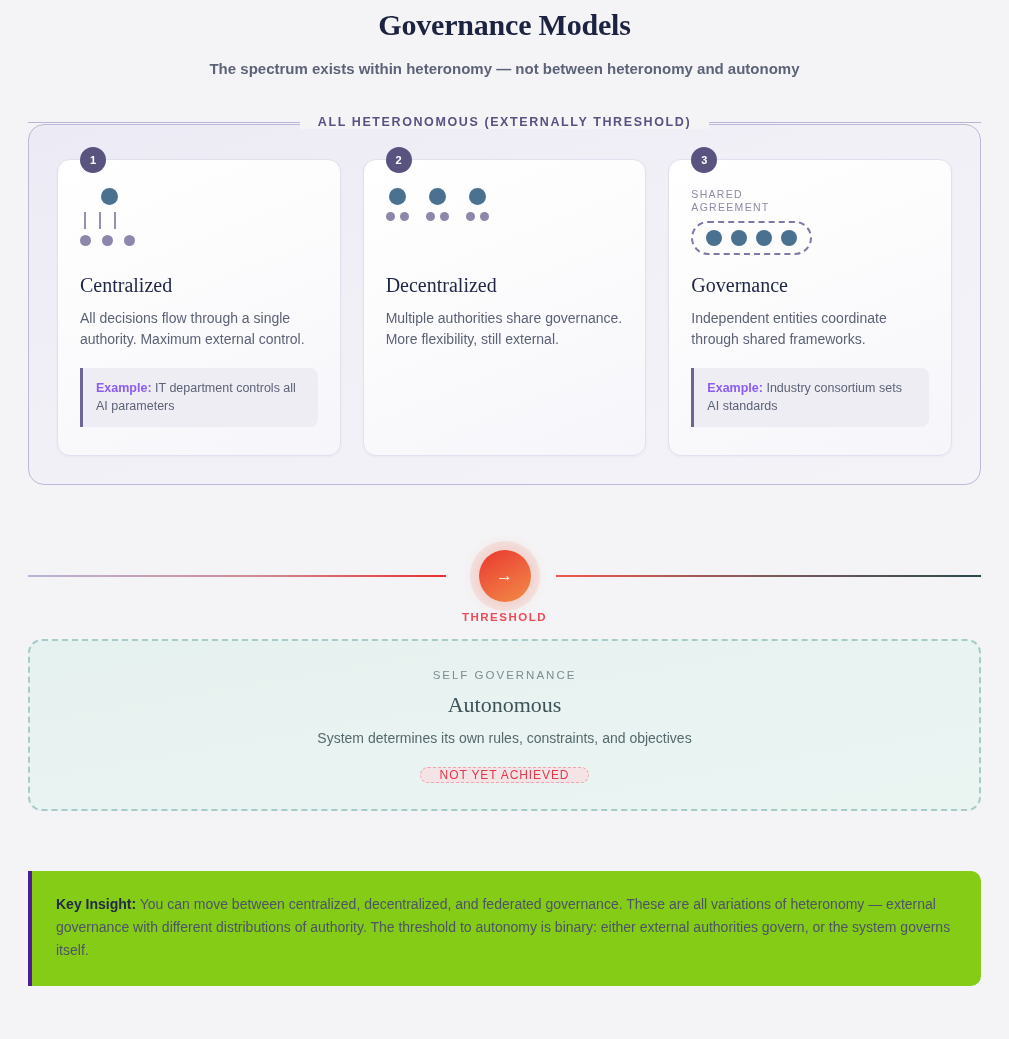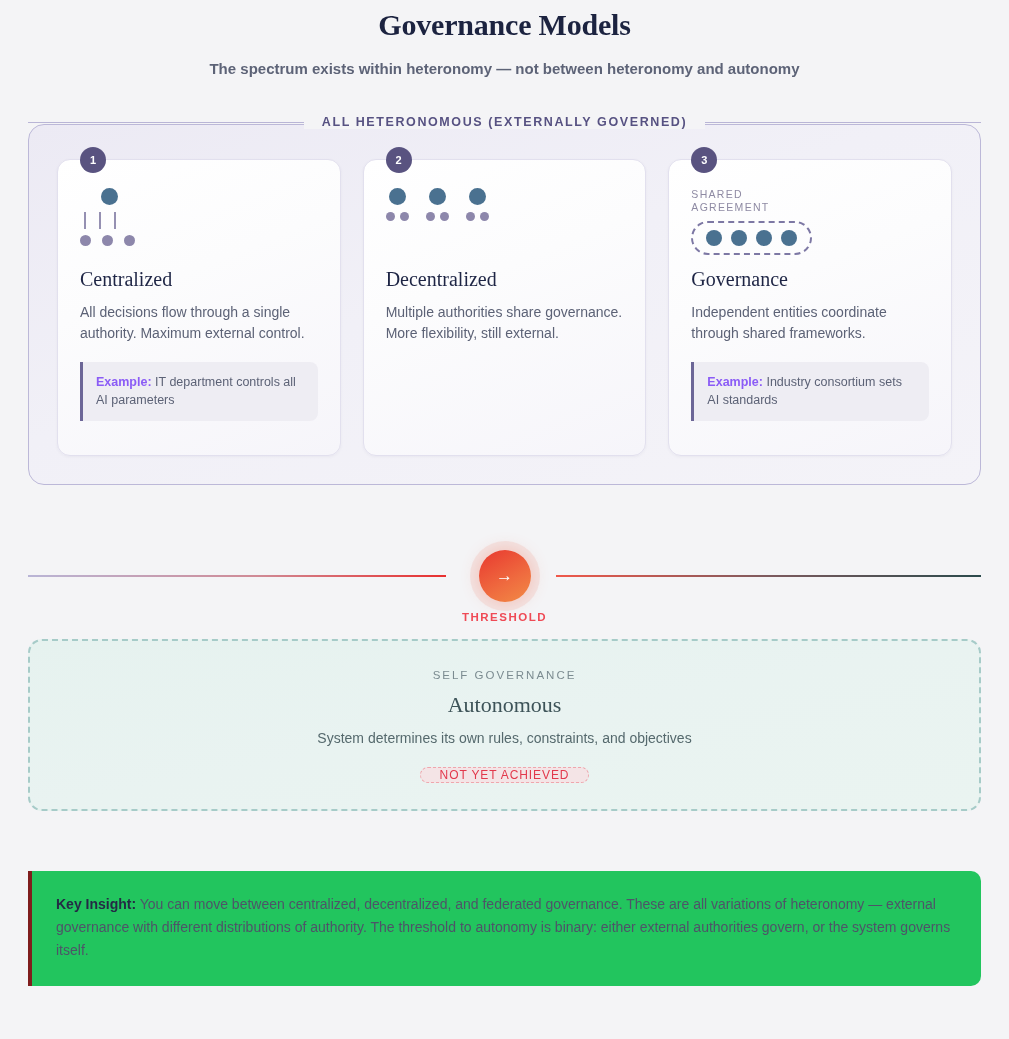--- a/index.html
+++ b/index.html
@@ -149,21 +149,21 @@
     display: flex;
     gap: 9px;
   }
   .ic-fed .fd { width: 16px; height: 16px; border-radius: 50%; background: #4a7190; }
 
   .card-title {
     font-family: "Liberation Serif", serif;
     font-size: 20px;
     font-weight: 400;
     color: #1e2545;
-    margin-top: 2px;
+    margin-top: 8px;
     line-height: 26px;
   }
   .card-desc {
     margin-top: 10px;
     font-size: 14px;
     line-height: 21px;
     color: #5c6276;
   }
   .card-example {
     margin-top: 18px;
@@ -255,22 +255,22 @@
     color: #e2384c;
     font-size: 12px;
     font-weight: 400;
     letter-spacing: 0.9px;
     padding: 0 19px;
   }
 
   
   .insight {
     margin: 60px 28px 0 28px;
-    background: #22c55e;
-    border-left: 4px solid #7f1d1d;
+    background: #84cc16;
+    border-left: 4px solid #4c1d95;
     border-radius: 0 10px 10px 0;
     padding: 22px 28px 24px 24px;
     font-size: 14px;
     line-height: 23px;
     color: #4e5468;
   }
   .insight b { color: #242a45; font-weight: 700; }
 </style>
 </head>
 <body>
@@ -278,21 +278,21 @@
 <div class="page">
 
   <div class="header">
     <div class="page-title">Governance Models</div>
     <div class="page-subtitle">The spectrum exists within heteronomy — not between heteronomy and autonomy</div>
   </div>
 
   <div class="band-wrap">
     <div class="band-label-row">
       <div class="band-rule"></div>
-      <div class="band-label">ALL HETERONOMOUS (EXTERNALLY GOVERNED)</div>
+      <div class="band-label">ALL HETERONOMOUS (EXTERNALLY THRESHOLD)</div>
       <div class="band-rule"></div>
     </div>
 
     <div class="band-box">
       <div class="cards">
 
         <div class="card">
           <div class="card-badge">1</div>
           <div class="card-icon">
             <div class="ic-central">

